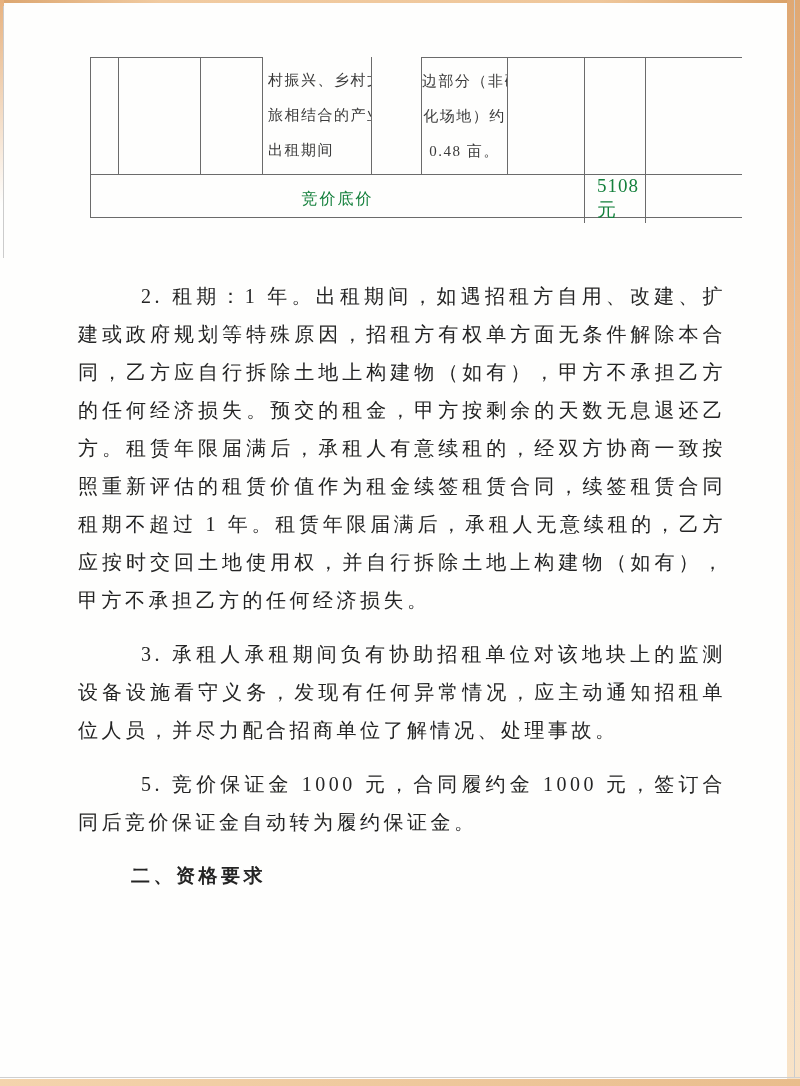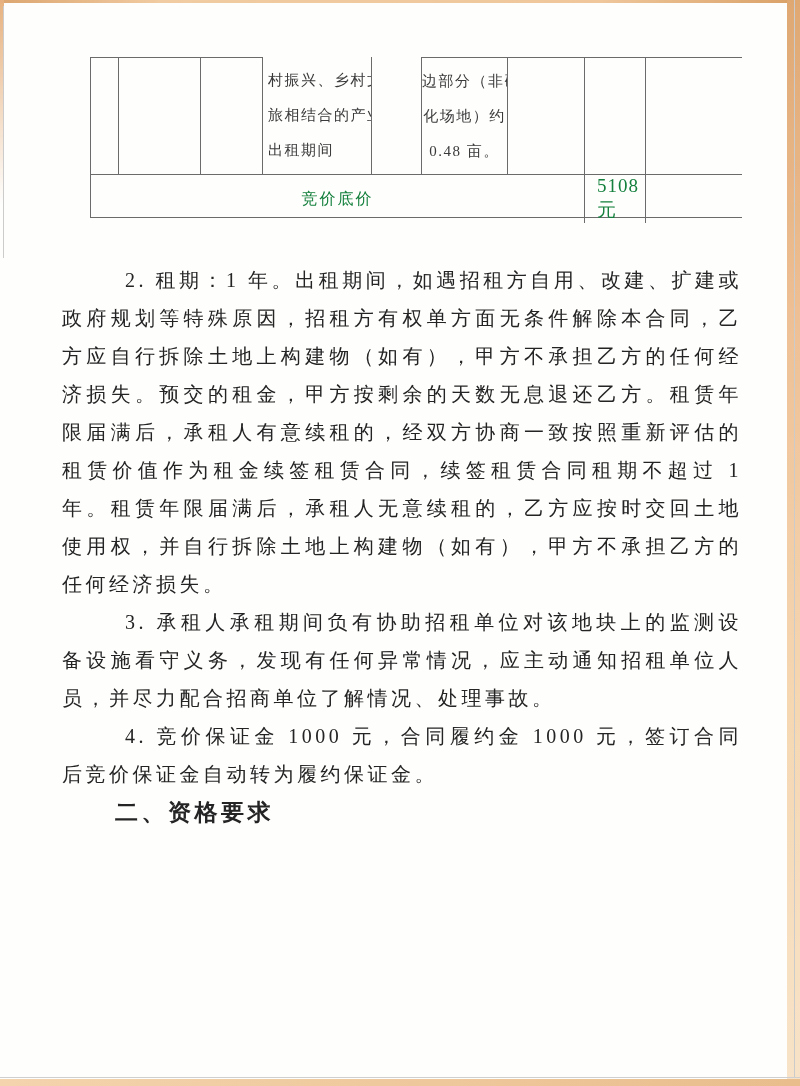--- a/index.html
+++ b/index.html
@@ -49,22 +49,22 @@
     font-size:16px; letter-spacing:2px; color:#15803d;
   }
   .t-row2 .cell.value { font-size:19px; letter-spacing:1px;margin-left:12px; }
 
   
   .body-text {
     position:absolute; left:62px; top:261px; width:680px;
     font-size:20px; line-height:38px; letter-spacing:3.5px;
     text-align:justify; text-justify:inter-character; color:#242424;
   }
-  .body-text p { margin:0; text-indent:63px; }
-  .body-text p.heading { font-weight:bold; text-indent:53px; font-family:"Liberation Sans","DejaVu Sans",sans-serif; font-size:23px; }
+  .body-text p { margin:16px; text-indent:63px; }
+  .body-text p.heading { font-weight:bold; text-indent:53px; font-family:"Liberation Sans","DejaVu Sans",sans-serif; font-size:19px; }
 </style>
 </head>
 <body>
 
 <div class="page">
 
   <div class="edge-top"></div>
   <div class="edge-left"></div>
   <div class="edge-right"></div>
   <div class="edge-bottom"></div>
@@ -99,17 +99,17 @@
     <div class="t-row2">
       <div class="cell">竞价底价</div>
       <div class="cell value">5108 元</div>
       <div class="cell" style="border-right:none;"></div>
     </div>
   </div>
 
   <div class="body-text">
     <p>2. 租期：1 年。出租期间，如遇招租方自用、改建、扩建或政府规划等特殊原因，招租方有权单方面无条件解除本合同，乙方应自行拆除土地上构建物（如有），甲方不承担乙方的任何经济损失。预交的租金，甲方按剩余的天数无息退还乙方。租赁年限届满后，承租人有意续租的，经双方协商一致按照重新评估的租赁价值作为租金续签租赁合同，续签租赁合同租期不超过 1 年。租赁年限届满后，承租人无意续租的，乙方应按时交回土地使用权，并自行拆除土地上构建物（如有），甲方不承担乙方的任何经济损失。</p>
     <p>3. 承租人承租期间负有协助招租单位对该地块上的监测设备设施看守义务，发现有任何异常情况，应主动通知招租单位人员，并尽力配合招商单位了解情况、处理事故。</p>
-    <p>4. 竞价保证金 1000 元，合同履约金 1000 元，签订合同后竞价保证金自动转为履约保证金。</p>
+    <p>5. 竞价保证金 1000 元，合同履约金 1000 元，签订合同后竞价保证金自动转为履约保证金。</p>
     <p class="heading">二、资格要求</p>
   </div>
 
 </div>
 
 </body></html>

